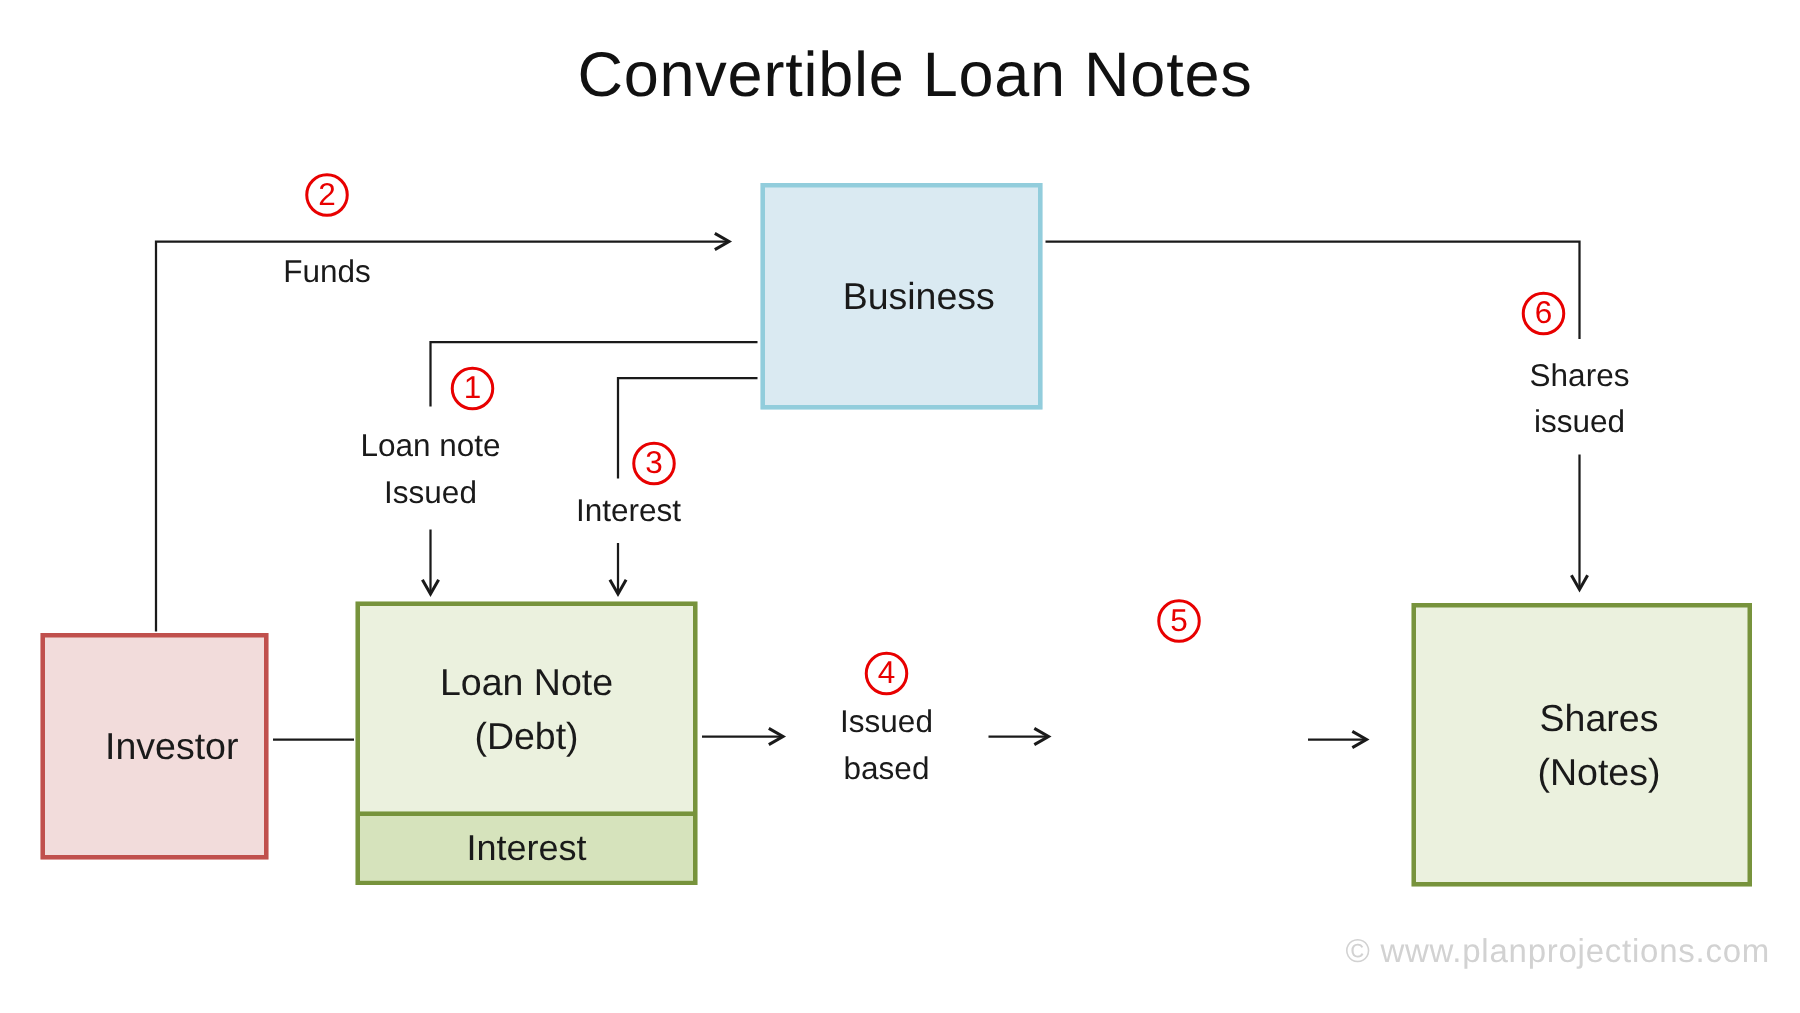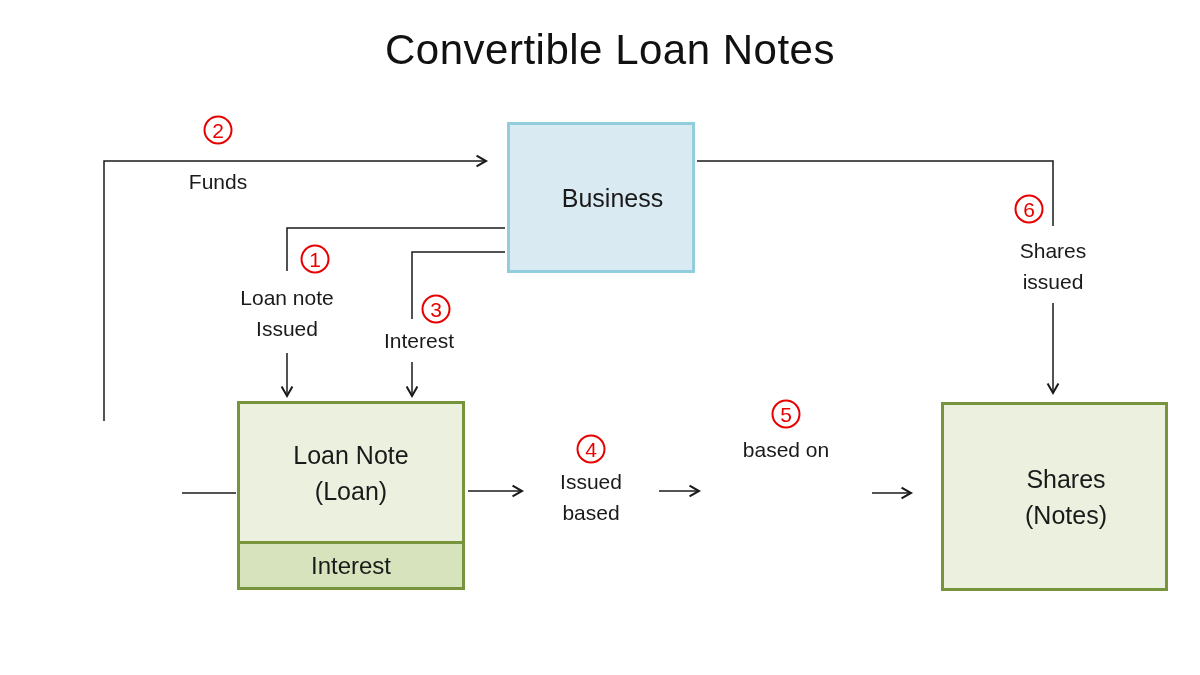--- a/index.html
+++ b/index.html
@@ -110,25 +110,28 @@
     <path d="M659,491 L699,491" marker-end="url(#arrow)"></path>
     <path d="M872,493 L911,493" marker-end="url(#arrow)"></path>
     <path d="M697,161 L1053,161 L1053,226"></path>
     <path d="M1053,303 L1053,393" marker-end="url(#arrow)"></path>
   </svg>
 
   <div class="node node-business">
     <span class="node-line">Business</span>
   </div>
 
+  <div class="node node-investor">
+    <span class="node-line">Investor</span>
+  </div>
 
   <div class="node node-loan">
     <div class="loan-main">
       <span class="node-line">Loan Note</span>
-      <span class="node-line">(Loan)</span>
+      <span class="node-line">(Debt)</span>
     </div>
     <div class="loan-sub">
       <span>Interest</span>
     </div>
   </div>
 
   <div class="node node-shares">
     <span class="node-line">Shares</span>
     <span class="node-line">(Notes)</span>
   </div>
@@ -152,22 +155,22 @@
   <div class="flowlabel" style="left:419px;top:325px;">
     <span>Interest</span>
   </div>
 
   <div class="flowlabel" style="left:591px;top:466px;">
     <span>Issued</span>
     <span>based</span>
   </div>
 
   <div class="flowlabel" style="left:786px;top:434px;">
-    <span>based on</span>
   </div>
 
   <div class="flowlabel" style="left:1053px;top:235px;">
     <span>Shares</span>
     <span>issued</span>
   </div>
 
+  <div class="watermark">© www.planprojections.com</div>
 
 </div>
 
 </body></html>

